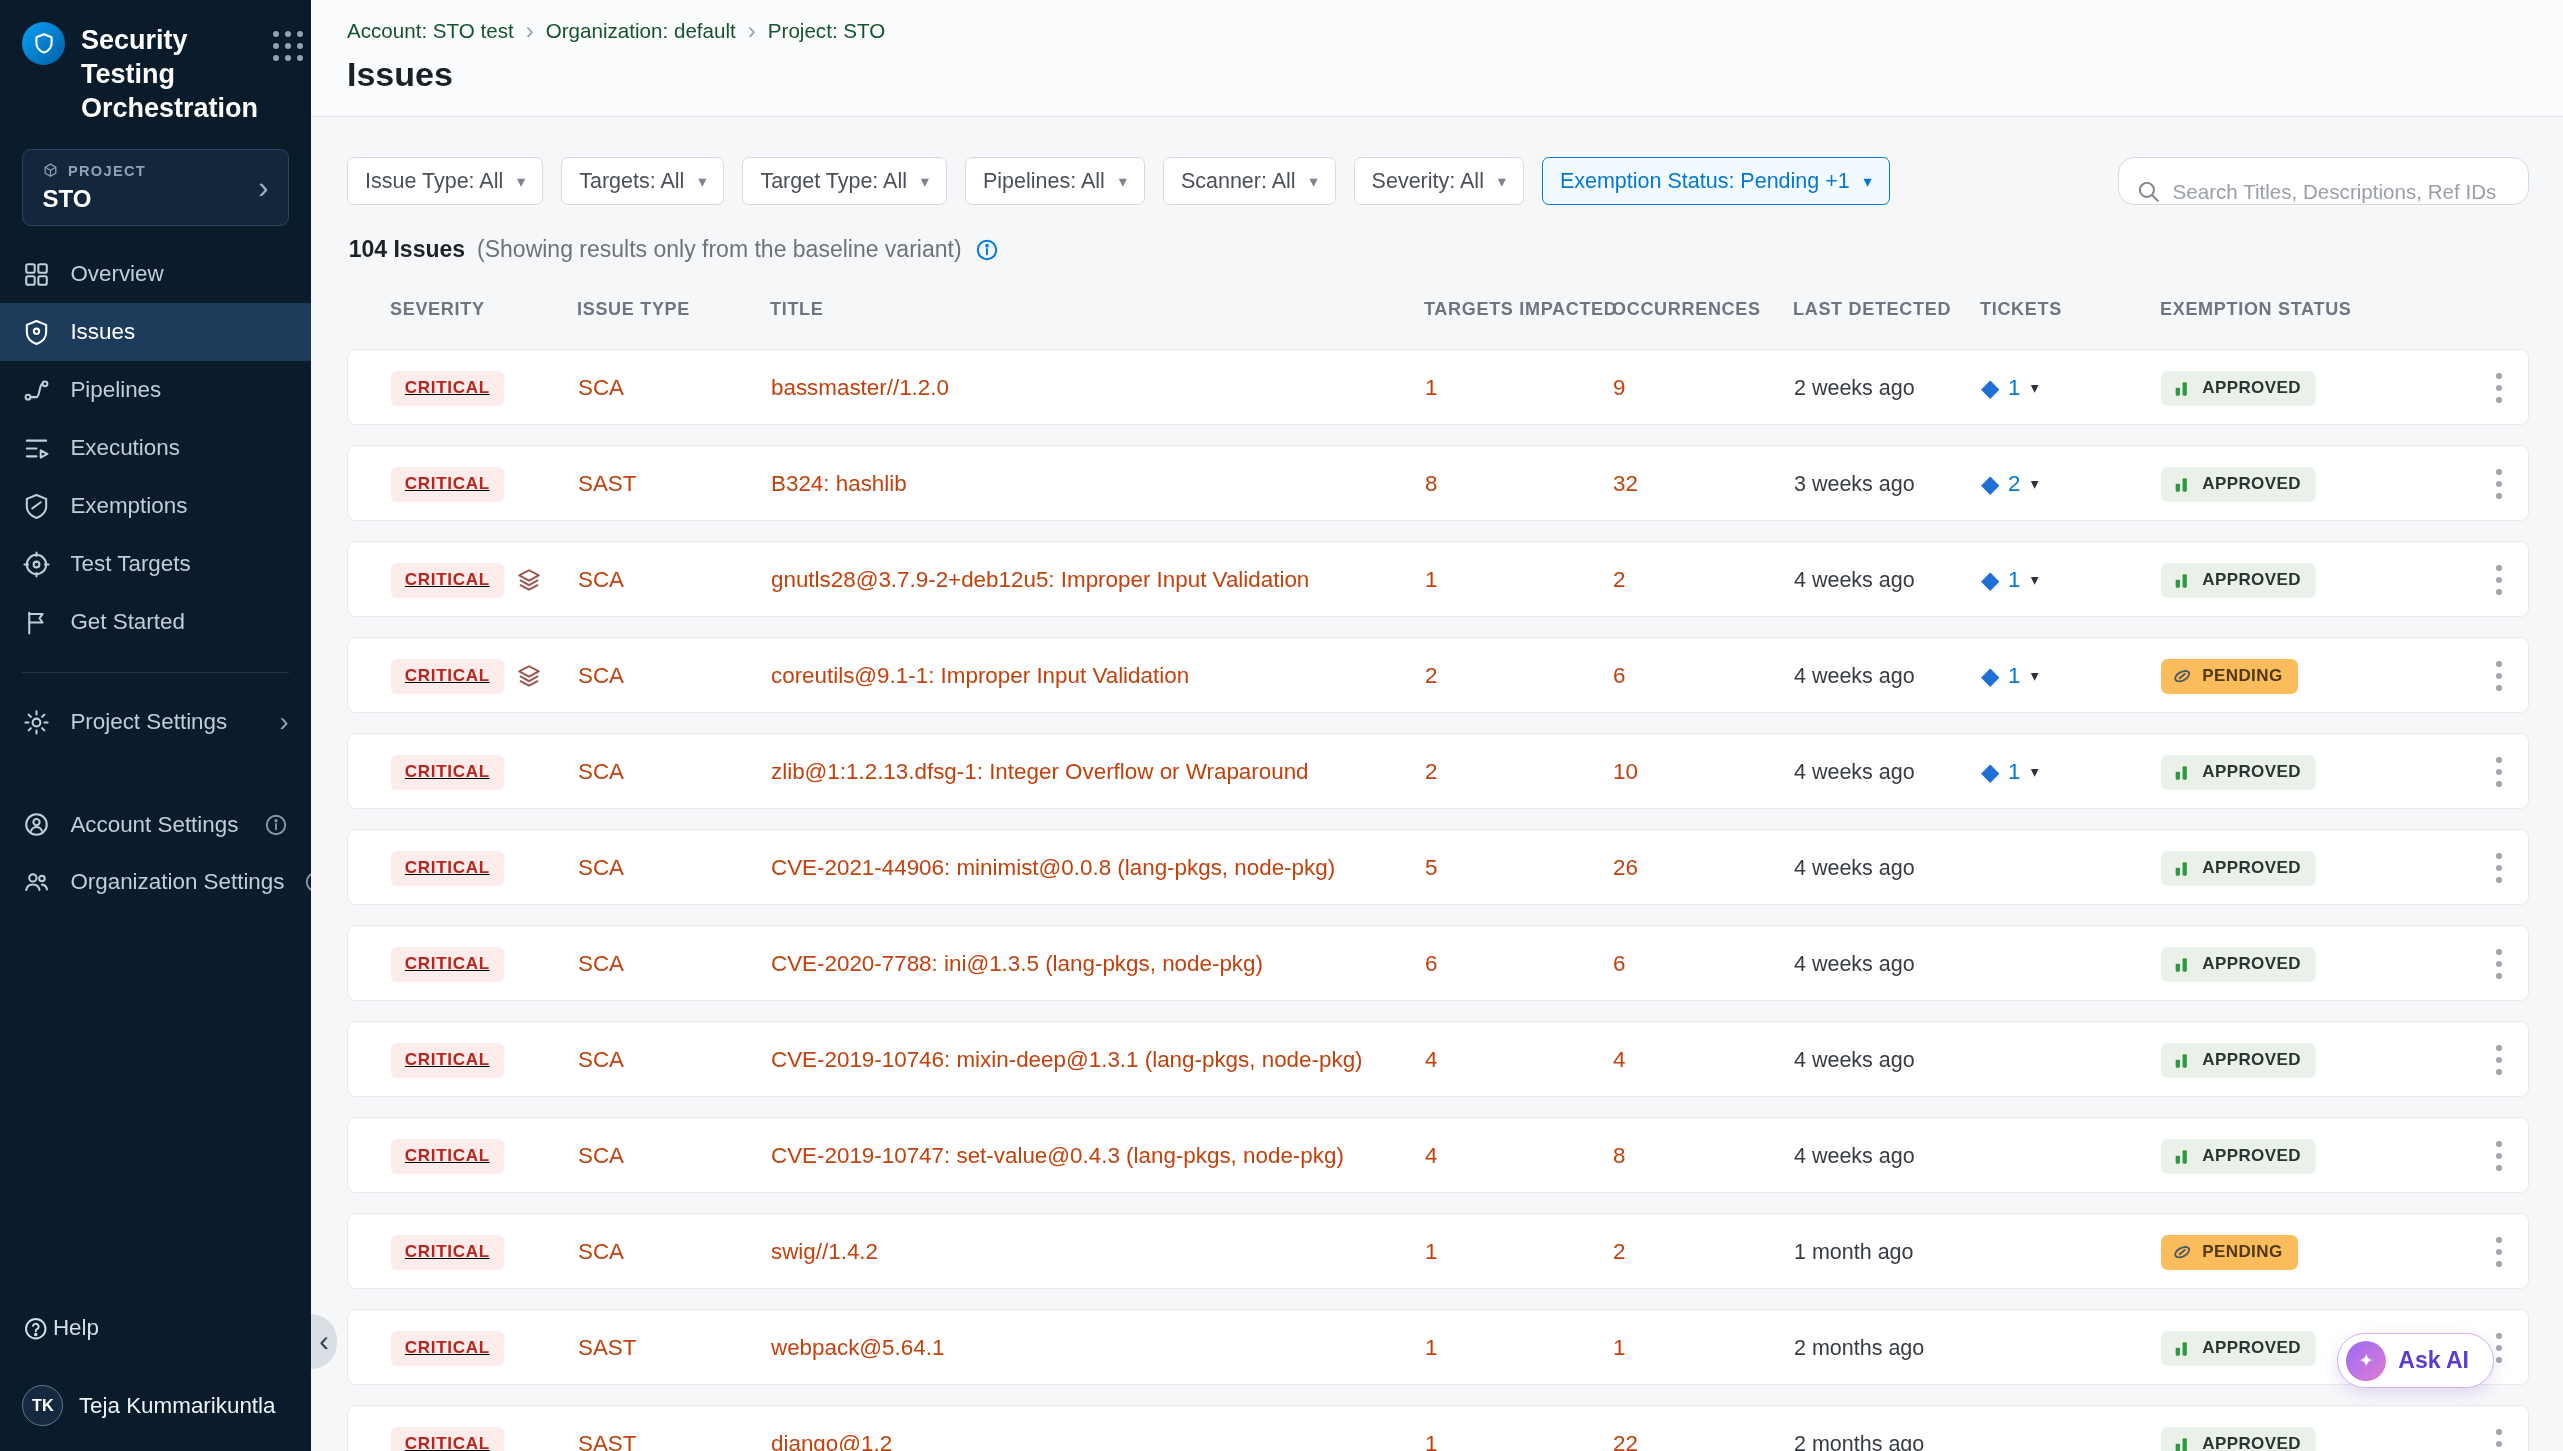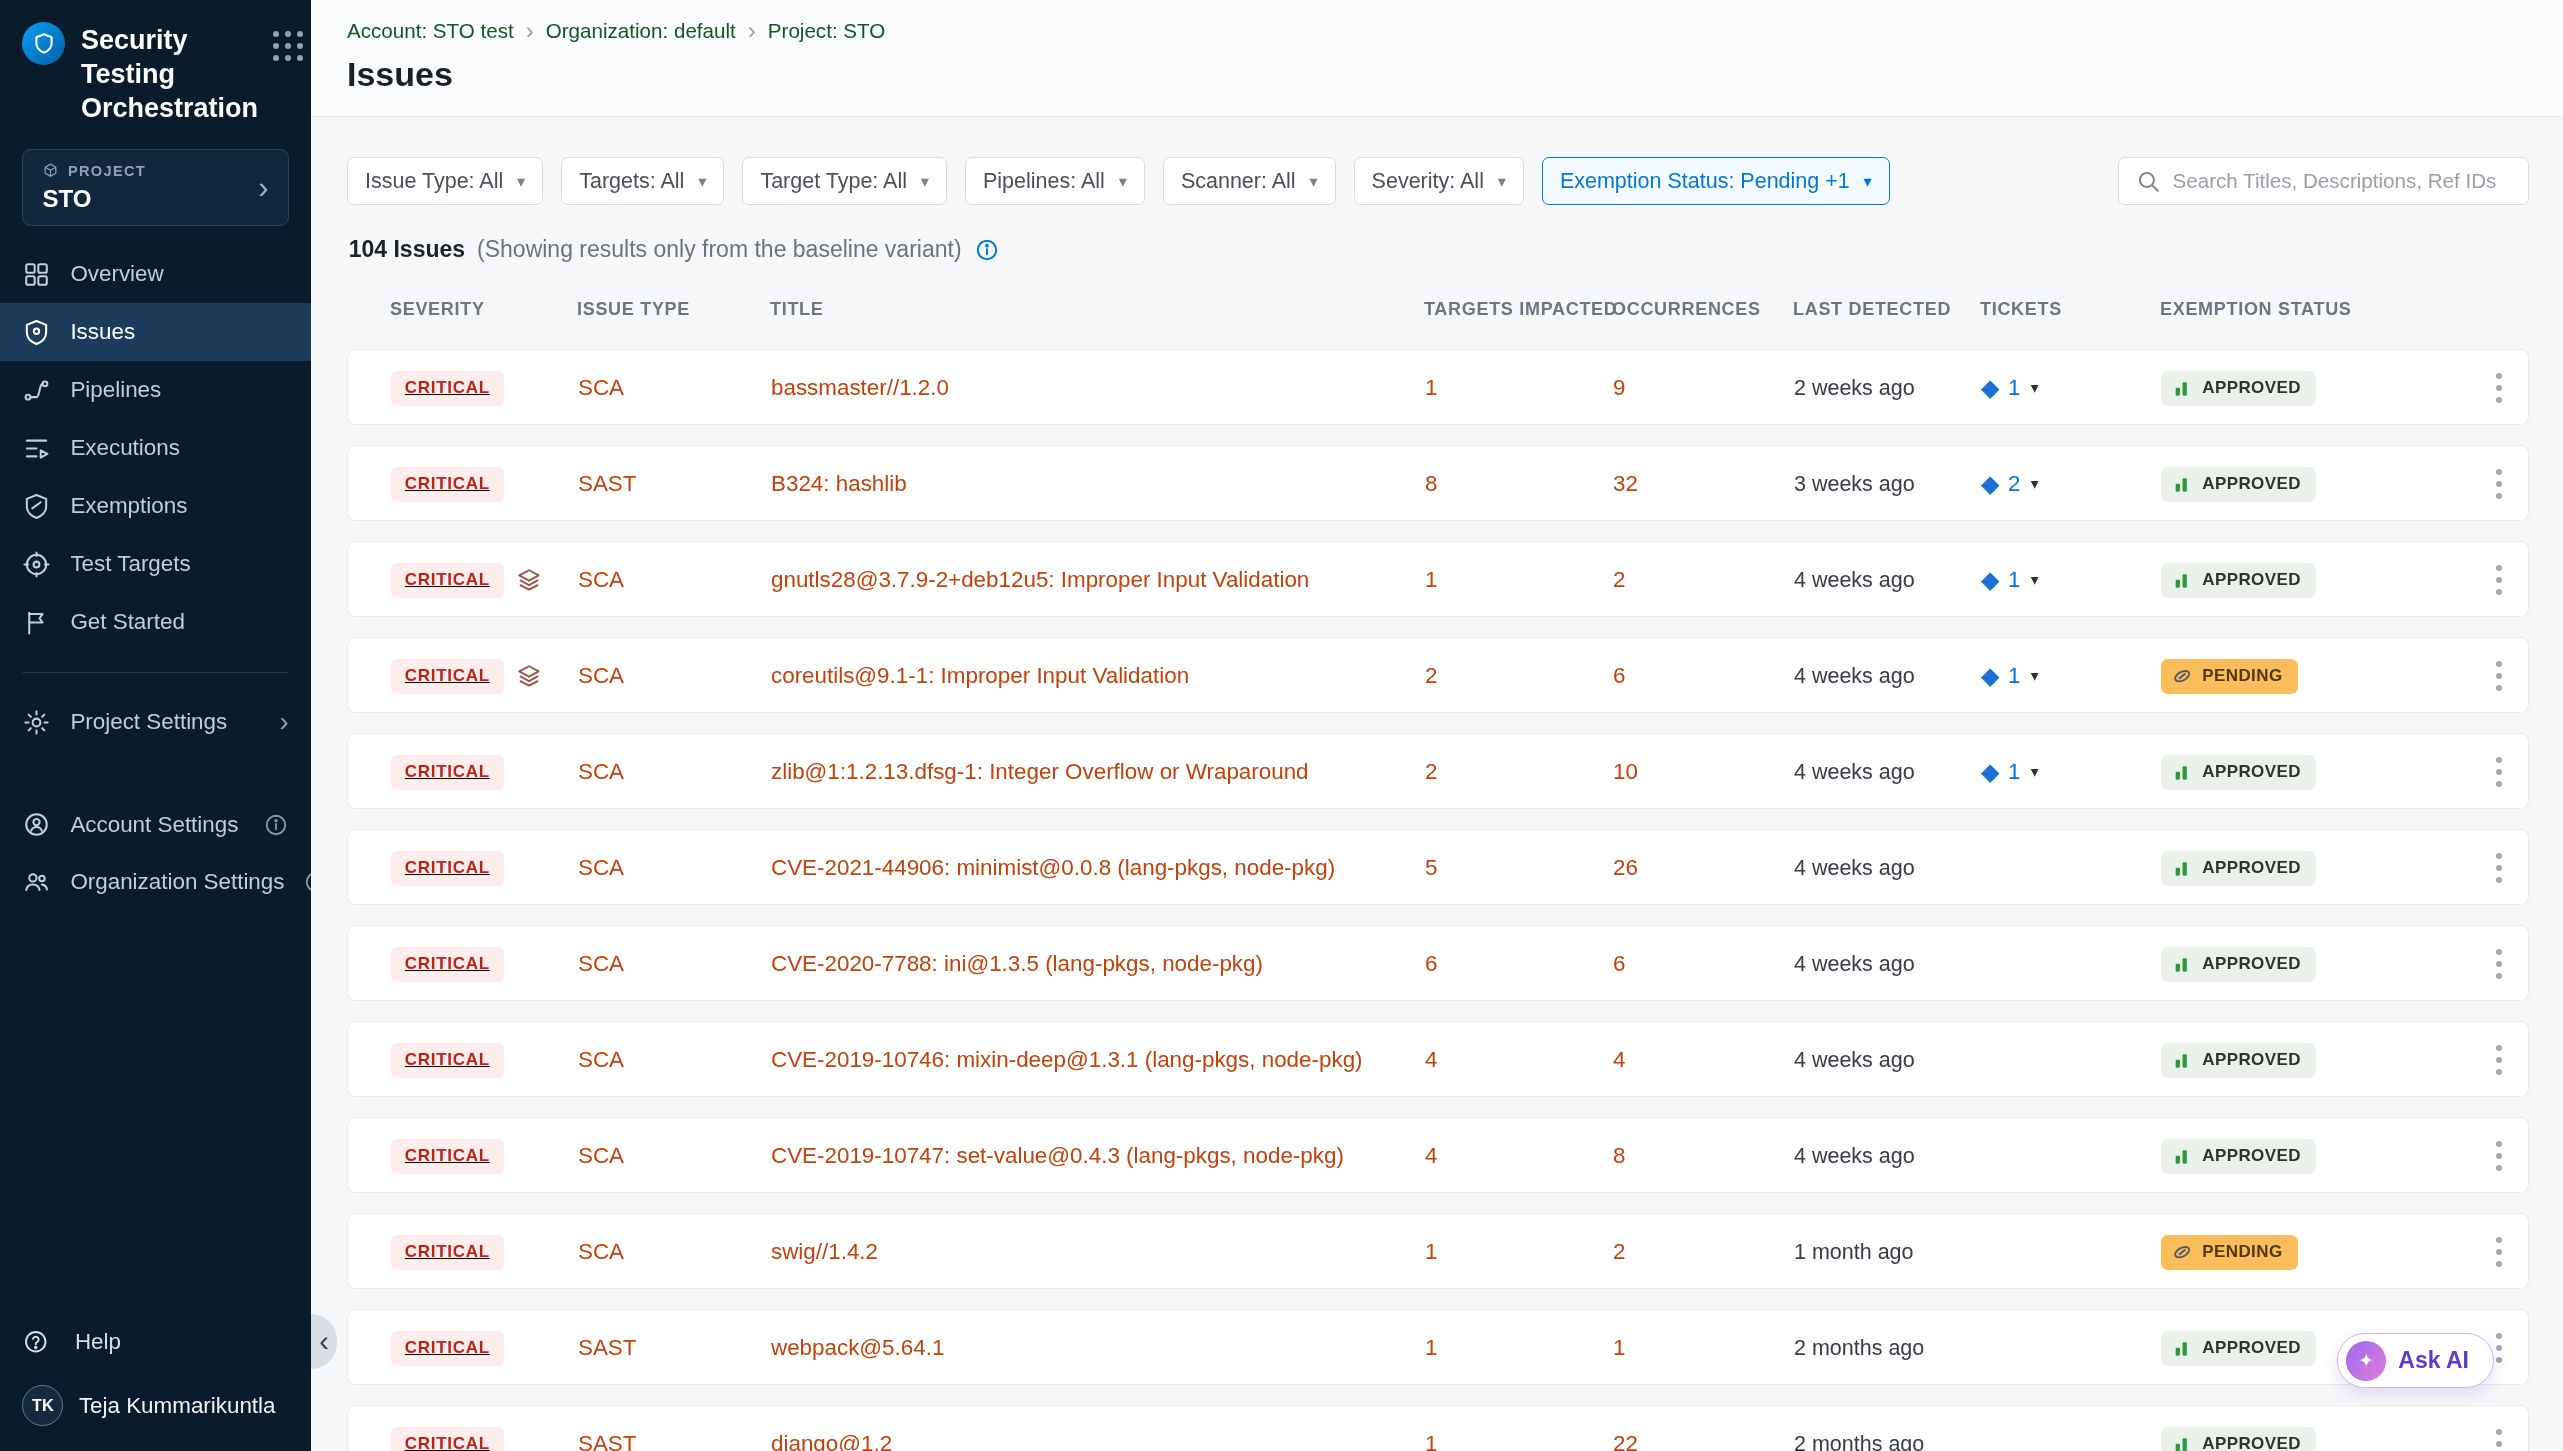--- a/index.html
+++ b/index.html
@@ -45,21 +45,21 @@
   .nicon { display: flex; }
   .nicon svg { width: 29px; height: 29px; display: block; }
   .nav-item .trail { margin-left: auto; color: #93a1b1; font-size: 27.5px; }
   .nav-item .trail svg { width: 26px; height: 26px; display: block; }
   .nav-item.small { height: 57px; }
 
   .sb-divider { height: 0.9px; background: rgba(255,255,255,0.12); margin: 20.6px 22.4px; }
   .settings-group { margin-top: 45px; }
 
   .sb-bottom { margin-top: auto; padding: 0 22.4px 26px; }
-  .help-row { display: flex; align-items: center; gap: 25px; height: 53px; font-size: 22.4px; color: #d7dee6; cursor: pointer; }
+  .help-row { display: flex; gap: 3px; height: 53px; font-size: 22.4px; color: #d7dee6; cursor: pointer; }
   .help-row svg { width: 27.5px; height: 27.5px; }
   .user-row { display: flex; align-items: center; gap: 15.5px; margin-top: 17px; cursor: pointer; text-align: center; }
   .avatar {
     width: 41px; height: 41px; border-radius: 50%; border: 1.7px solid #61788e; background: #152a3f;
     color: #fff; font-size: 16.3px; font-weight: 700; display: flex; align-items: center; justify-content: center;
   }
   .user-name { font-size: 22.4px; color: #f0f4f8; }
 
   
   .main { flex: 1; height: 100%; position: relative; display: flex; flex-direction: column; background: #f6f7f9; overflow: hidden; }
@@ -75,21 +75,21 @@
   .pill {
     height: 48px; padding: 0 17px; background: #fff; border: 1.3px solid #d8dae2; border-radius: 6.9px;
     display: flex; align-items: center; gap: 13.8px; font-size: 21.5px; color: #4a4f5a;
     cursor: pointer; font-family: inherit; white-space: nowrap;
   }
   .pill .pchev { font-size: 16.3px; color: #7d838e; }
   .pill.active { border-color: #0278d5; color: #0278d5; background: #f3faff; }
   .pill.active .pchev { color: #0278d5; }
   .search {
     margin-left: auto; width: 411px; height: 48px; background: #fff; border: 1.3px solid #d8dae2;
-    border-radius: 7px; display: flex; align-items: center; padding: 0 15.5px; gap: 12px;
+    border-radius: 16px; display: flex; align-items: flex-end; padding: 0 15.5px; gap: 12px;
   }
   .search svg { width: 26px; height: 26px; flex: 0 0 auto; }
   .search input { border: none; outline: none; flex: 1; min-width: 0; font-size: 20.6px; font-family: inherit; color: #333; background: transparent; }
   .search input::placeholder { color: #999ea9; }
 
   .summary { display: flex; align-items: center; gap: 12px; margin: 31px 0 0 1.7px; font-size: 23px; color: #1d212a; }
   .summary .count { font-weight: 700; }
   .summary .note { color: #6d727c; }
   .summary svg { width: 26px; height: 26px; }
 

